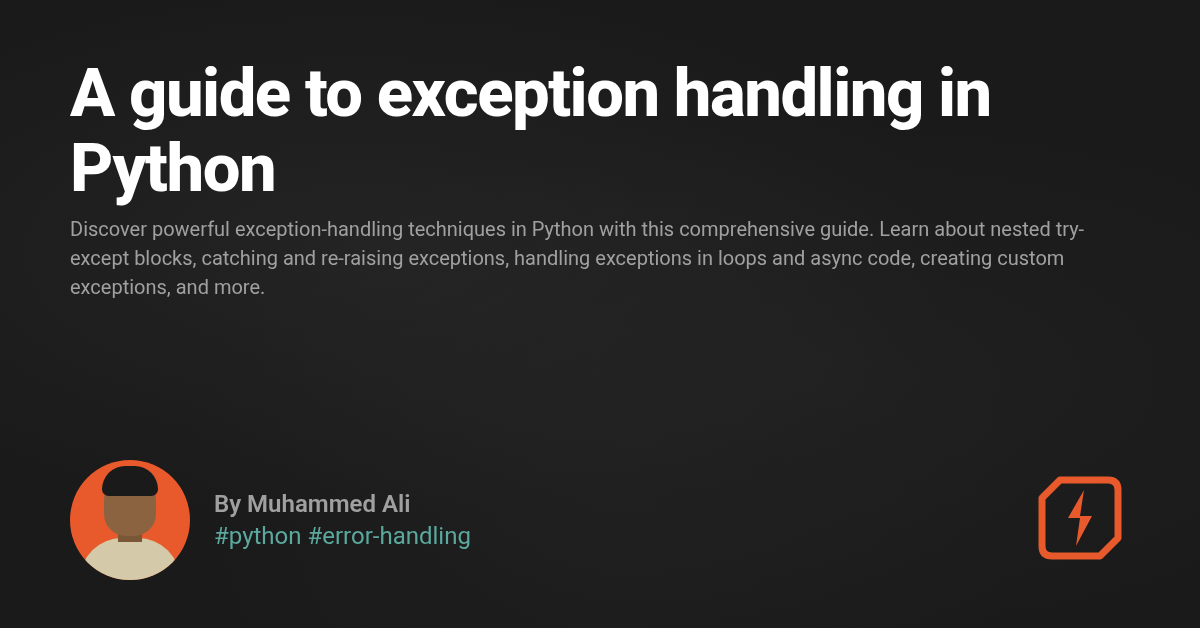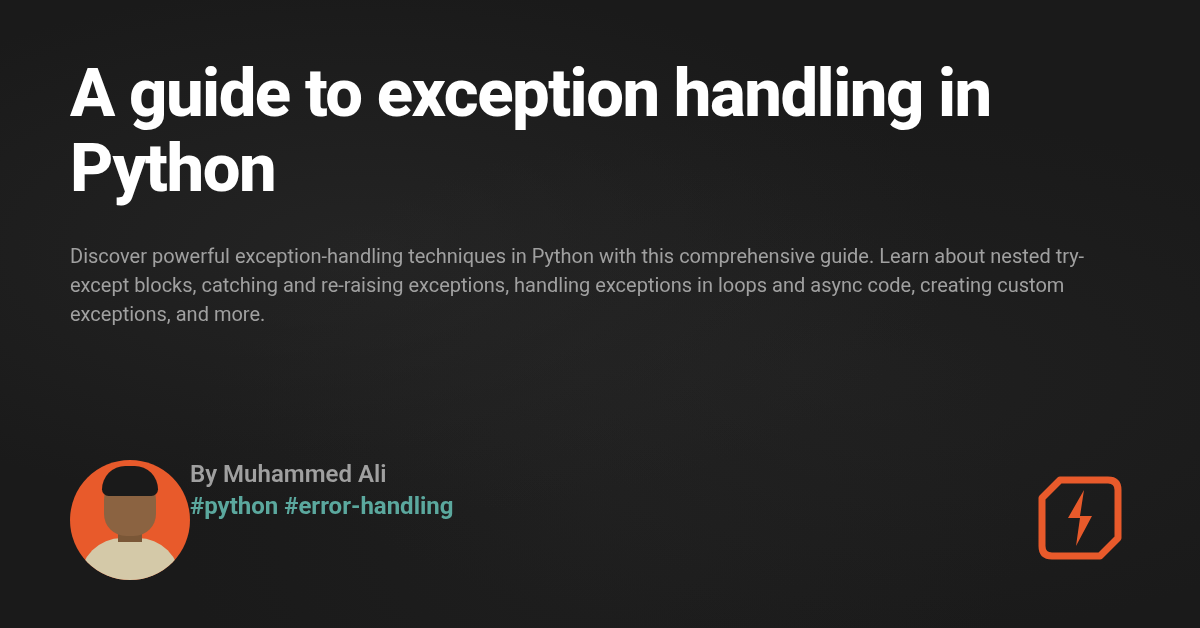--- a/index.html
+++ b/index.html
@@ -21,40 +21,42 @@
       padding: 56px 70px;
       display: flex;
       flex-direction: column;
     }
     .title {
       color: #ffffff;
       font-size: 67px;
       font-weight: 800;
       line-height: 1.12;
       letter-spacing: -1.5px;
-      margin-bottom: 36px;
+      margin-bottom: 9px;
     }
     .description {
       color: #a0a0a0;
       font-size: 20px;
       line-height: 1.45;
       font-weight: 400;
       max-width: 1060px;
     }
     .footer {
       position: absolute;
       bottom: 48px;
       left: 70px;
       right: 70px;
       display: flex;
       align-items: center;
       justify-content: space-between;
     }
     .author-section {
       display: flex;
+      align-items: center;
+      gap: 24px;
     }
     .avatar {
       width: 120px;
       height: 120px;
       border-radius: 50%;
       background: #e85a2b;
       position: relative;
       overflow: hidden;
       flex-shrink: 0;
     }
@@ -103,21 +105,21 @@
       gap: 4px;
     }
     .author-byline {
       color: #a0a0a0;
       font-size: 24px;
       font-weight: 600;
     }
     .tags {
       color: #5ba89e;
       font-size: 24px;
-      font-weight: 700;
+      font-weight: 400;
     }
     .logo {
       flex-shrink: 0;
     }
     .logo svg {
       width: 100px;
       height: 100px;
     }
   </style>
 </head>

